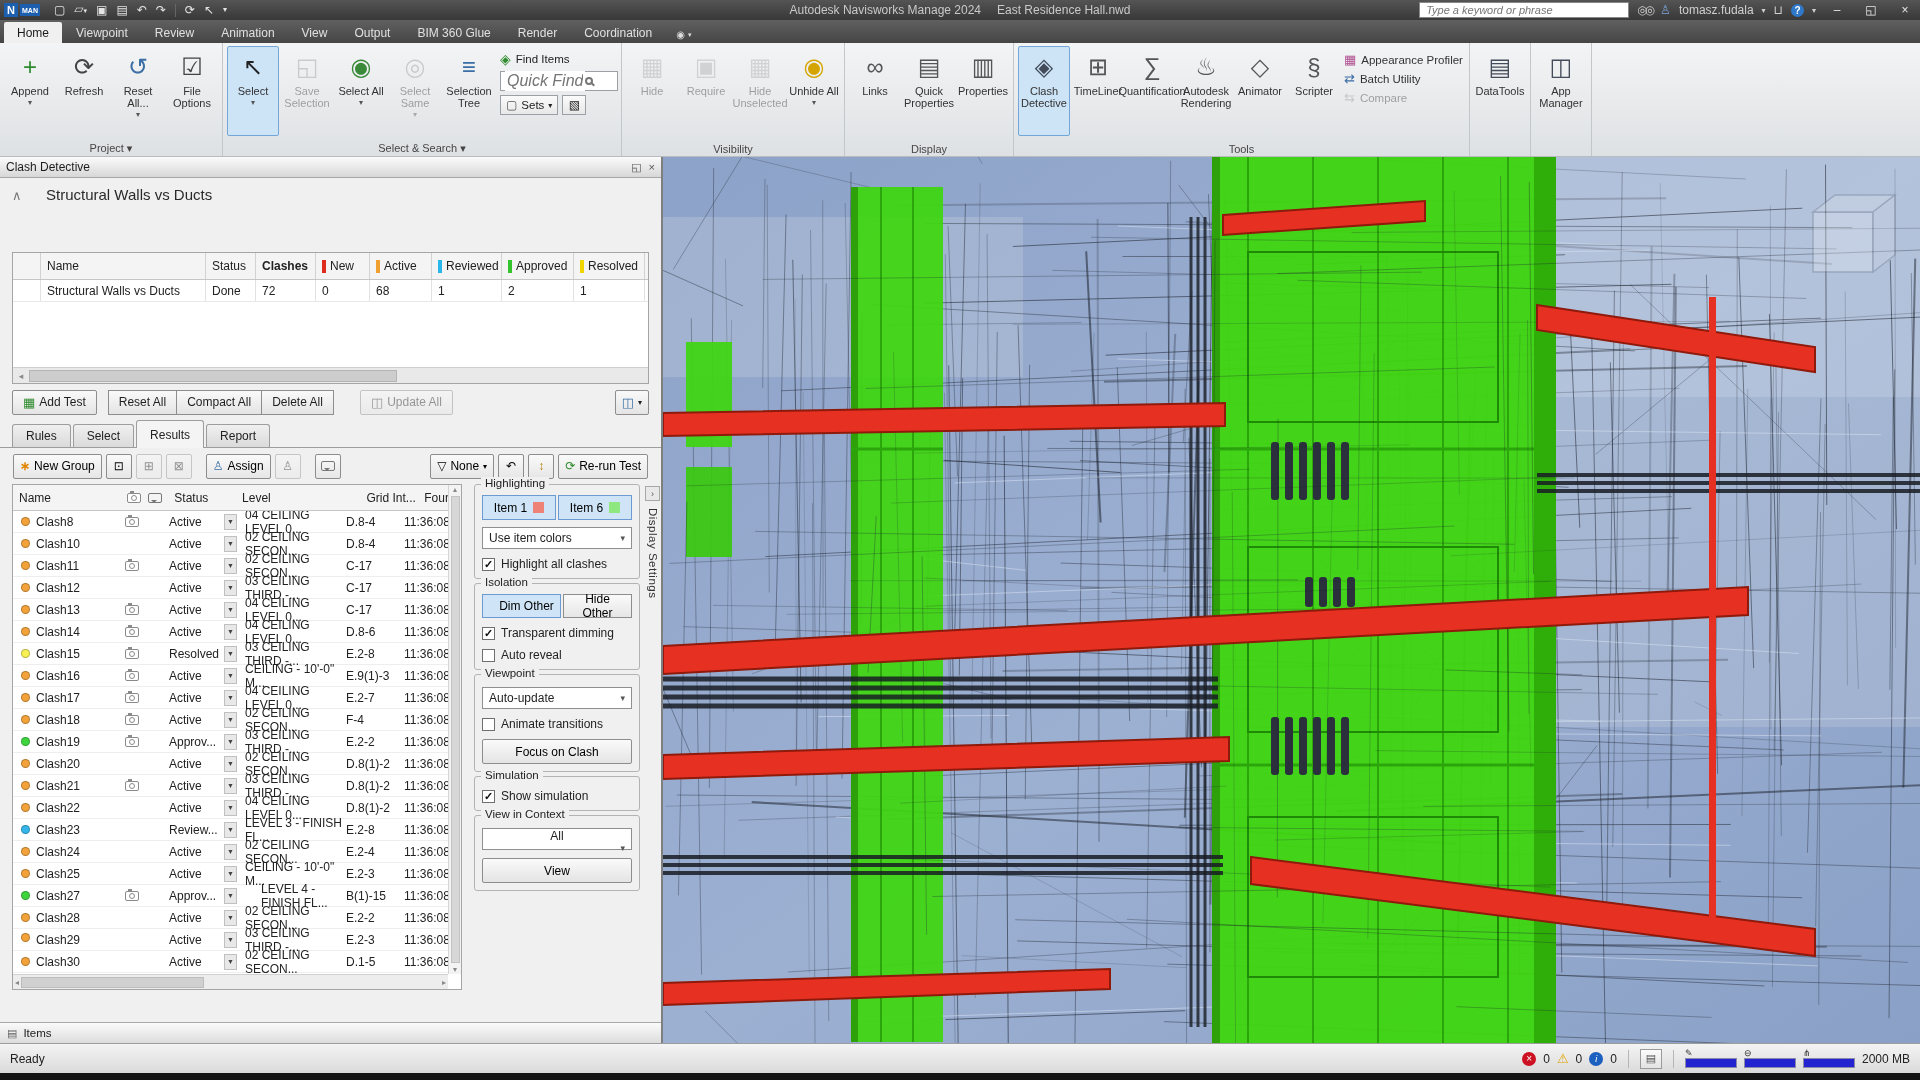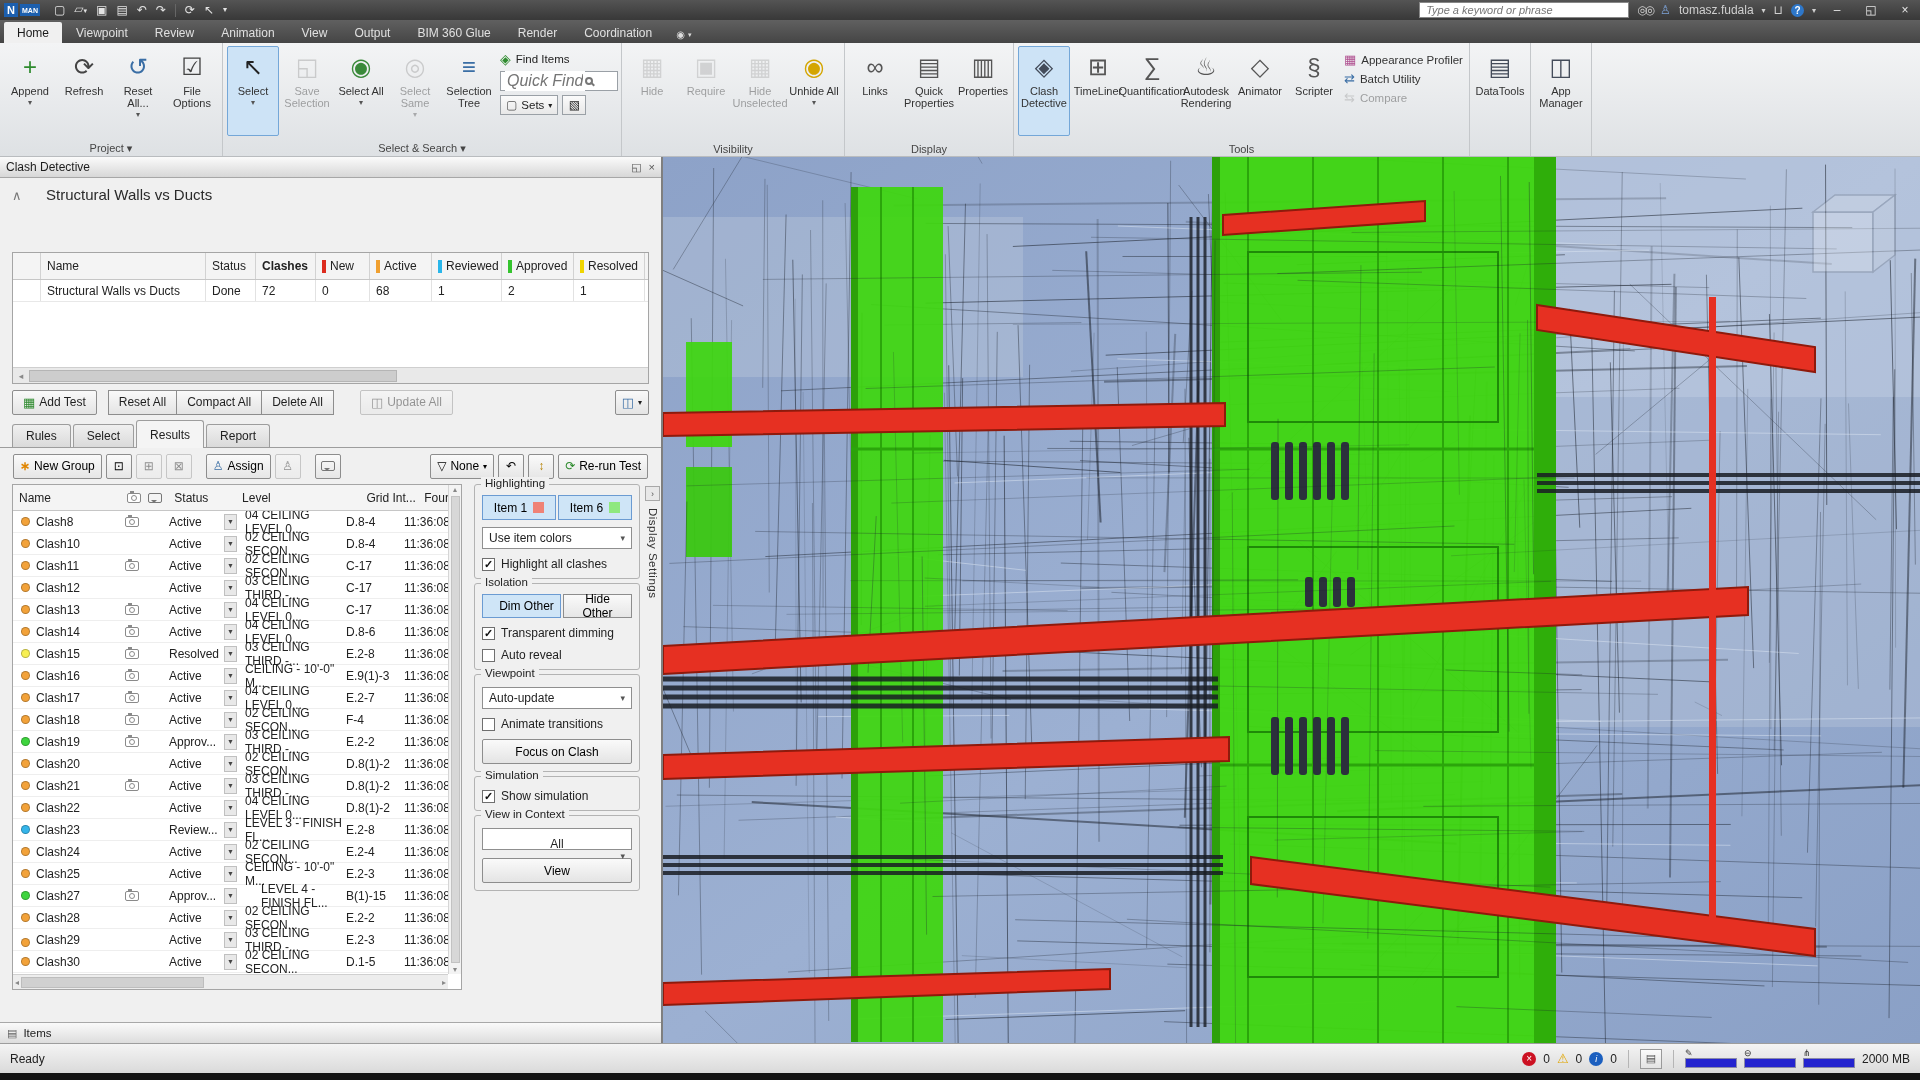--- a/index.html
+++ b/index.html
@@ -103,21 +103,21 @@
   .rt-vscroll .vth{width:9px;flex:1;background:#d7d7d7;margin:2px 0;border:1px solid #c2c2c2;}
   .rt-hscroll{position:absolute;left:0;right:13px;bottom:0;height:15px;background:#ededed;border-top:1px solid #d0d0d0;display:flex;align-items:center;font-size:8px;color:#888;}
   .rt-hscroll .hth{height:11px;width:42%;background:#d0d0d0;border:1px solid #bdbdbd;margin-left:2px;}
 
   .rsettings{width:176px;margin-left:12px;}
   .grp{position:relative;border:1px solid #b3b3b3;border-radius:3px;margin-bottom:4px;padding:10px 7px 7px;}
   .grp-title{position:absolute;top:-8px;left:6px;background:#f0f0f0;padding:0 4px;font-size:11.5px;color:#222;}
   .hl-row{display:flex;gap:2px;}
   .hl-btn{flex:1;height:25px;background:#cfe5f7;border:1px solid #6b9bd2;display:flex;align-items:center;justify-content:center;gap:6px;font-size:12px;}
   .swatch{width:11px;height:11px;display:inline-block;}
-  .sel-box{height:22px;background:#fff;border:1px solid #8f8f8f;display:flex;align-items:center;padding:8px 6px;font-size:12px;margin-top:7px;}
+  .sel-box{height:22px;background:#fff;border:1px solid #8f8f8f;display:flex;align-items:center;padding:0 6px;font-size:12px;margin-top:7px;}
   .sel-box .car{margin-left:auto;color:#555;font-size:9px;}
   .cb-row{display:flex;align-items:center;gap:6px;margin-top:8px;font-size:12px;}
   .cb{width:13px;height:13px;border:1px solid #6f6f6f;background:#fff;font-size:11px;line-height:11px;text-align:center;color:#111;flex:0 0 auto;}
   .cb.on::before{content:'✓';font-weight:bold;}
   .iso-row{display:flex;gap:2px;}
   .iso-btn{flex:1;height:24px;display:flex;align-items:center;justify-content:center;font-size:12px;border:1px solid #8d8d8d;background:linear-gradient(#fafafa,#e6e6e6);}
   .iso-btn.on{background:#cfe5f7;border-color:#6b9bd2;padding-left:16px;}
   .wide-btn{height:25px;width:100%;margin-top:8px;background:linear-gradient(#fafafa,#e4e4e4);border:1px solid #8d8d8d;border-radius:2px;font-size:12px;display:flex;align-items:center;justify-content:center;}
   .dstab{width:18px;margin-left:4px;display:flex;flex-direction:column;align-items:center;padding-top:2px;}
   .dstab .dchev{width:15px;height:15px;border:1px solid #a8a8a8;background:#e8e8e8;font-size:9px;color:#555;display:flex;align-items:center;justify-content:center;}
@@ -165,20 +165,23 @@
       <span class="qi">▢</span>
       <span class="qi">▱<span style="font-size:7px;">▾</span></span>
       <span class="qi">▣</span>
       <span class="qi">▤</span>
       <span class="qi">↶</span>
       <span class="qi">↷</span>
       <span class="qsep"></span>
       <span class="qi">⟳</span>
       <span class="qi">↖</span>
       <span class="qi" style="font-size:8px;">▾</span>
+    </div>
+    <div class="tb-center">
+      <span>Autodesk Navisworks Manage 2024</span><b>East Residence Hall.nwd</b>
     </div>
     <div class="tb-right">
       <div class="searchbox">
         <input placeholder="Type a keyword or phrase" style="">
       </div>
       <span class="tbi" style="letter-spacing:-3px;">◎◎</span>
       <span class="tbi" style="color:#7da3d8;">♙</span>
       <span class="tbi">tomasz.fudala</span>
       <span class="tbi" style="font-size:8px;">▾</span>
       <span class="tbi">⊔</span>
@@ -801,21 +804,21 @@
               </div>
               <div style="width: 22px; display: flex; justify-content: center;"></div>
               <div style="width: 26px;"></div>
               <div style="width: 52px;">Active</div>
               <div class="ddbox">▼</div>
               <div style="width: 109px; padding-left: 8px;">02 CEILING SECON...</div>
               <div style="width: 58px;">E.2-2</div>
               <div style="width: 43px;">11:36:08</div>
             </div>
             <div class="rrowi">
-              <div style="width: 108px; display: flex; align-items: flex-end;">
+              <div style="width: 108px; display: flex; align-items: flex-start;">
                 <span class="dot" style="background: rgb(242, 162, 58);"></span>
                 <span>Clash29</span>
               </div>
               <div style="width: 22px; display: flex; justify-content: center;"></div>
               <div style="width: 26px;"></div>
               <div style="width: 52px;">Active</div>
               <div class="ddbox">▼</div>
               <div style="width: 109px; padding-left: 8px;">03 CEILING THIRD -...</div>
               <div style="width: 58px;">E.2-3</div>
               <div style="width: 43px;">11:36:08</div>

